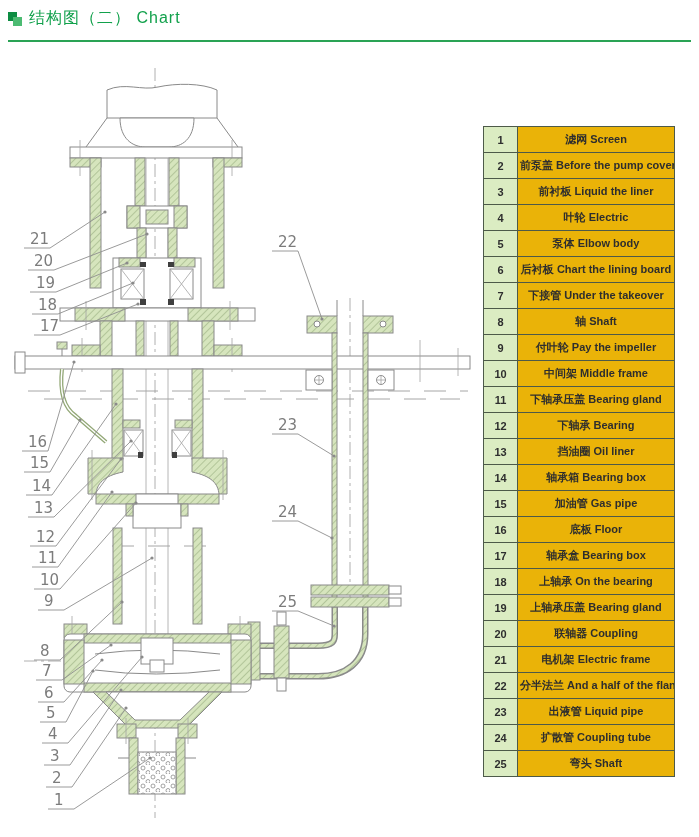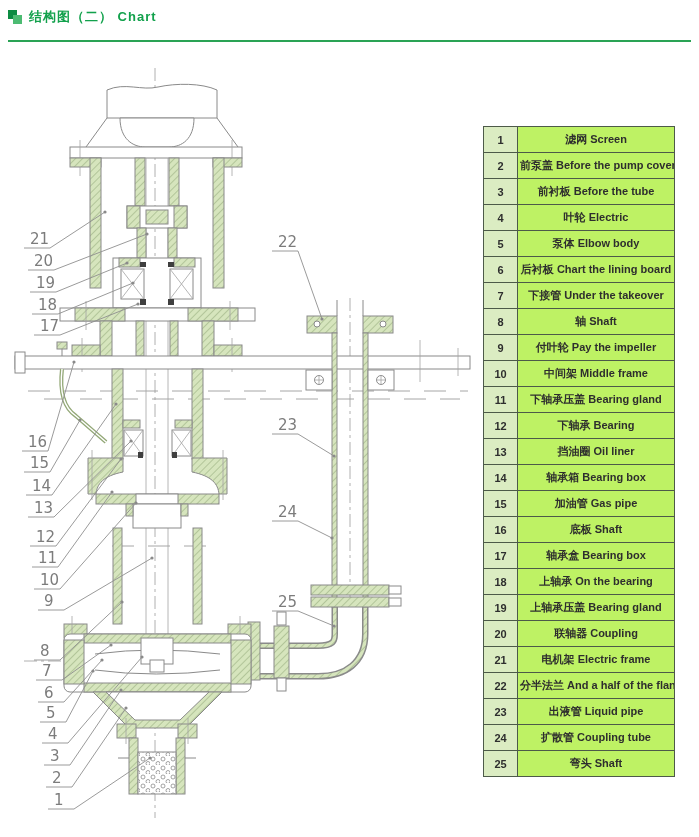--- a/index.html
+++ b/index.html
@@ -5,35 +5,35 @@
   html,body{margin:0;padding:0}
   body{
     width:699px;height:837px;position:relative;background:#fff;
     font-family:"Liberation Sans",sans-serif;overflow:hidden;
   }
   
   .hdr{position:absolute;left:8px;top:8px;display:flex;align-items:center;gap:7px}
   .hdr-icon{width:14px;height:14px;position:relative;flex:0 0 auto}
   .hdr-icon::before{content:"";position:absolute;left:0;top:0;width:9px;height:9px;background:#0d8c42}
   .hdr-icon::after{content:"";position:absolute;right:0;bottom:0;width:9px;height:9px;background:#4cbb72}
-  .hdr-title{color:#12a14c;font-weight:bold;font-size:13px;letter-spacing:1px;white-space:nowrap}
+  .hdr-title{color:#12a14c;font-weight:normal;font-size:16px;letter-spacing:1px;white-space:nowrap}
   .rule{position:absolute;left:8px;top:40px;width:683px;height:2px;background:#2aa355}
   
   table.parts{
     position:absolute;left:483px;top:126px;width:185px;
     border-collapse:collapse;table-layout:fixed;
   }
   table.parts td{
     border:1px solid #4d5a49;height:25px;padding:0 2px;
     text-align:center;vertical-align:middle;
     font-size:11px;font-weight:bold;color:#2e2e2e;
     white-space:nowrap;overflow:hidden;
   }
   td.no{width:29px;background:#dbecc2}
-  td.nm{width:152px;background:#bef264}
+  td.nm{width:152px;background:#eab308}
   
   svg.drawing{position:absolute;left:0;top:55px}
   .w{fill:#ffffff;stroke:#8a8a8a;stroke-width:1}
   .h{fill:url(#hp);stroke:#8a8a8a;stroke-width:1}
   .ln{fill:none;stroke:#8a8a8a;stroke-width:1}
   .thin{fill:none;stroke:#a3a3a3;stroke-width:.8}
   .cl{fill:none;stroke:#9c9c9c;stroke-width:.8;stroke-dasharray:13 4 3 4}
   .brk{fill:none;stroke:#9c9c9c;stroke-width:.9;stroke-dasharray:22 14}
   .leader{fill:none;stroke:#8f8f8f;stroke-width:.9}
   .cnum{fill:#7c7c7c;font-size:15px;font-family:"DejaVu Sans",sans-serif}
@@ -359,21 +359,21 @@
       <tr>
         <td class="no">1</td>
         <td class="nm">滤网 Screen</td>
       </tr>
       <tr>
         <td class="no">2</td>
         <td class="nm">前泵盖 Before the pump cover</td>
       </tr>
       <tr>
         <td class="no">3</td>
-        <td class="nm">前衬板 Before the tube</td>
+        <td class="nm">前衬板 Liquid the liner</td>
       </tr>
       <tr>
         <td class="no">4</td>
         <td class="nm">叶轮 Electric</td>
       </tr>
       <tr>
         <td class="no">5</td>
         <td class="nm">泵体 Elbow body</td>
       </tr>
       <tr>
@@ -411,21 +411,21 @@
       <tr>
         <td class="no">14</td>
         <td class="nm">轴承箱 Bearing box</td>
       </tr>
       <tr>
         <td class="no">15</td>
         <td class="nm">加油管 Gas pipe</td>
       </tr>
       <tr>
         <td class="no">16</td>
-        <td class="nm">底板 Shaft</td>
+        <td class="nm">底板 Floor</td>
       </tr>
       <tr>
         <td class="no">17</td>
         <td class="nm">轴承盒 Bearing box</td>
       </tr>
       <tr>
         <td class="no">18</td>
         <td class="nm">上轴承 On the bearing</td>
       </tr>
       <tr>

